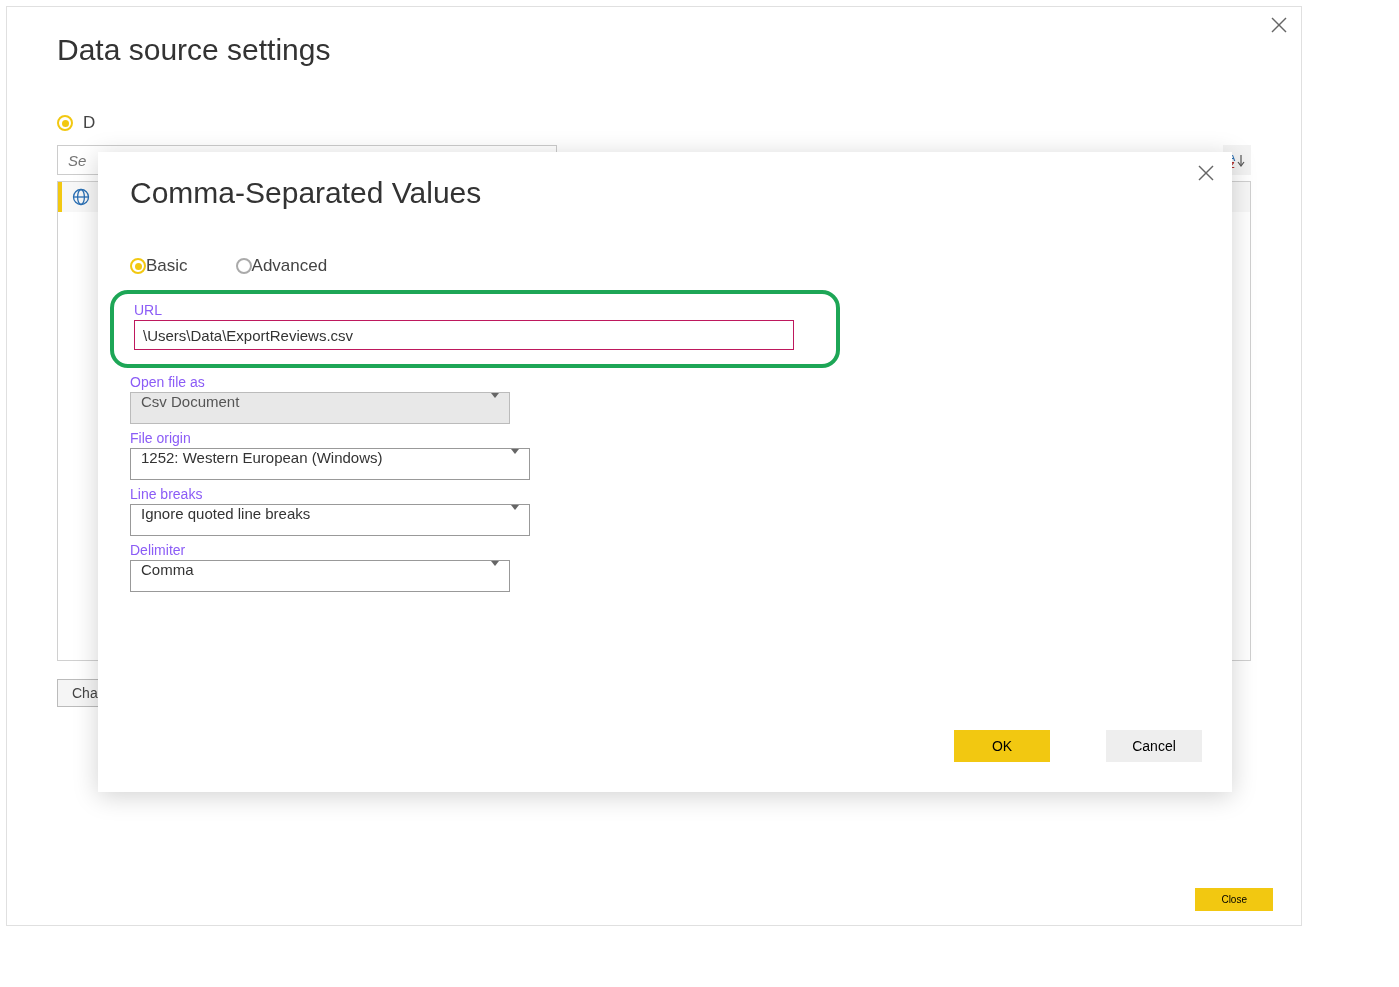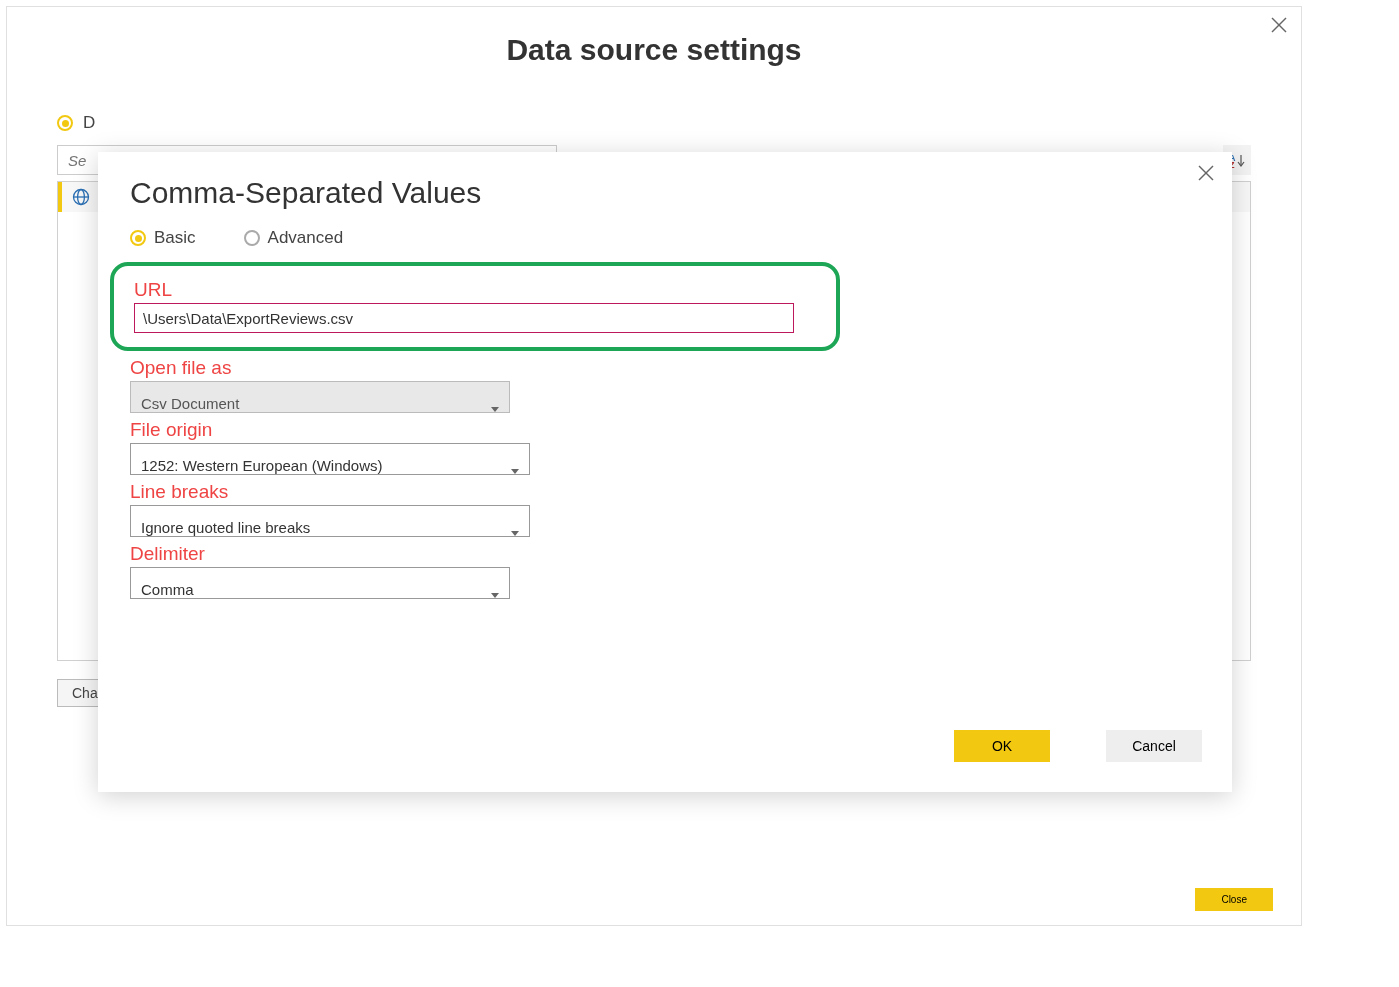--- a/index.html
+++ b/index.html
@@ -28,24 +28,23 @@
       height: 32px;
       display: flex;
       align-items: center;
       justify-content: center;
       cursor: pointer;
       color: #555;
       font-size: 20px;
     }
     .main-title {
       font-size: 30px;
-      font-weight: 700;
+      font-weight: 400;
       color: #333;
       padding: 26px 50px 16px;
-      text-align: center;
     }
     .main-subtitle {
       font-size: 17px;
       color: #555;
       padding: 0 50px;
       font-weight: 400;
     }
     .scope-row {
       padding: 30px 50px 0;
       display: flex;
@@ -185,59 +184,59 @@
     }
     .mode-row {
       display: flex;
       align-items: center;
       gap: 48px;
       padding: 0 32px 14px;
     }
     .mode-item {
       display: flex;
       align-items: center;
-      gap: 8px;
-      cursor: pointer;
+      gap: 0;
+      cursor: pointer;
+      margin-top: 28px;
     }
     .mode-label {
       font-size: 17px;
       color: #444;
     }
     .field-section {
       padding: 0 32px;
     }
     .url-highlight {
       border: 4px solid #1da656;
       border-radius: 18px;
       padding: 8px 20px 14px;
       width: 730px;
       margin-bottom: 6px;
       position: relative;
       left: -20px;
     }
     .field-label {
-      font-size: 19px;
-      color: #ef4444;
+      font-size: 14px;
+      color: #8b5cf6;
       margin-bottom: 2px;
-      margin-top: 5px;
     }
     .text-input {
       width: 660px;
       height: 30px;
       border: 1px solid #be185d;
       padding: 0 8px;
       font-size: 15px;
       color: #333;
     }
     .dropdown {
       width: 380px;
       height: 32px;
       border: 1px solid #999;
       display: flex;
-      align-items: flex-end;
+      align-items: flex-start;
       justify-content: space-between;
       padding: 0 10px;
       font-size: 15px;
       color: #333;
       background: #fff;
       cursor: pointer;
       margin-top: 1px;
       margin-bottom: 6px;
     }
     .dropdown.disabled {

